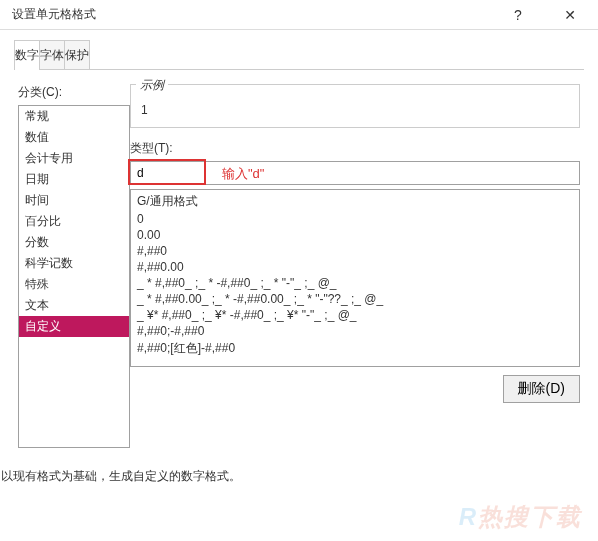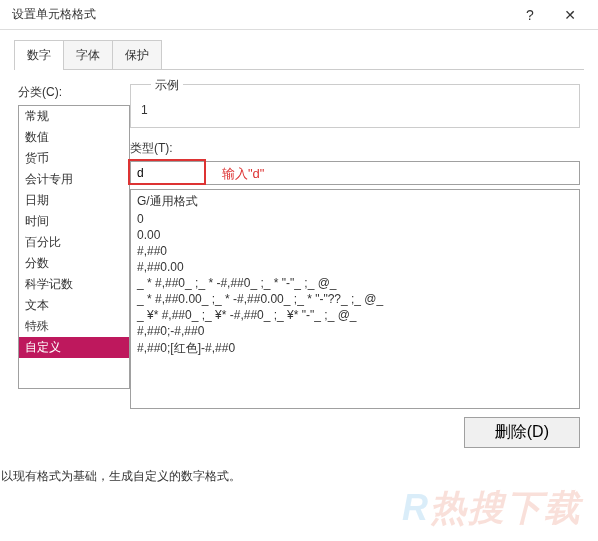--- a/index.html
+++ b/index.html
@@ -1,42 +1,42 @@
 <!DOCTYPE html>
 <html><head>
 <meta charset="utf-8">
 <style>
 * { box-sizing: border-box; margin: 0; padding: 0; }
 body { font-family: "Microsoft YaHei", "SimSun", sans-serif; font-size: 12px; background: #fff; color: #333; width: 598px; height: 541px; overflow: hidden; position: relative; }
-.titlebar { height: 30px; display: flex; align-items: center; padding: 0 8px; border-bottom: 1px solid #ddd; }
+.titlebar { height: 30px; display: flex; align-items: center; padding: 0 8px; border-bottom: 1px solid #ddd; gap: 12px; }
 .titlebar .title { flex: 1; padding-left: 4px; }
 .titlebar .btn { width: 40px; text-align: center; font-size: 14px; cursor: pointer; }
 .tabs { display: flex; padding: 10px 14px 0; }
-.tab { padding: 6px 12px; border: 1px solid #ccc; border-bottom: none; background: #f5f5f5; margin-right: -1px; cursor: pointer; }
+.tab { padding: 6px 0; border: 1px solid #ccc; border-bottom: none; background: #f5f5f5; margin-right: -1px; cursor: pointer; }
 .tab.active { background: #fff; position: relative; z-index: 2; }
 .tab-line { border-bottom: 1px solid #ccc; margin: -1px 14px 0; position: relative; z-index: 1; }
 .content { padding: 14px 18px; display: flex; }
 .left { width: 112px; }
 .label { margin-bottom: 4px; display: block; }
-.category-list { border: 1px solid #a0a0a0; height: 284px; overflow-y: auto; background: #fff; }
+.category-list { border: 1px solid #a0a0a0; height: 343px; overflow-y: auto; background: #fff; }
 .category-list .item { padding: 2px 6px; cursor: pointer; }
 .category-list .item.selected { background: #be185d; color: #fff; }
 .right { flex: 1; }
 .sample-box { border: 1px solid #ccc; padding: 18px 10px 10px; margin-bottom: 12px; position: relative; }
-.sample-box .legend { position: absolute; top: -8px; left: 20px; background: #fff; padding: 0 4px; }
+.sample-box .legend { position: absolute; top: -8px; left: 5px; background: #fff; padding: 0 4px; font-style: italic; }
 .type-input-wrap { position: relative; margin-bottom: 4px; }
 .type-input { width: 100%; padding: 4px 6px; border: 1px solid #a0a0a0; font-family: inherit; font-size: 12px; }
 .red-box { position: absolute; top: -2px; left: -2px; width: 78px; height: 26px; border: 2px solid #d33; pointer-events: none; }
 .hint { position: absolute; top: 4px; left: 92px; color: #d33; font-size: 13px; pointer-events: none; }
-.format-list { border: 1px solid #a0a0a0; height: 220px; overflow-y: scroll; background: #fff; padding: 2px 0; }
+.format-list { border: 1px solid #a0a0a0; height: 178px; overflow-y: scroll; background: #fff; padding: 2px 0; }
 .format-list .fitem { padding: 1px 6px; }
 .delete-row { text-align: right; margin-top: 8px; }
-.delete-btn { padding: 4px 30px; border: 1px solid #a0a0a0; background: #f0f0f0; cursor: pointer; font-family: inherit; font-size: 16px; }
+.delete-btn { padding: 4px 14px; border: 1px solid #a0a0a0; background: #f0f0f0; cursor: pointer; font-family: inherit; font-size: 14px; }
 .footer-text { padding: 0 1px; margin-top: 6px; }
-.watermark { position: absolute; bottom: 8px; right: 16px; font-size: 36px; font-weight: bold; font-style: italic; opacity: 0.18; pointer-events: none; letter-spacing: 2px; }
+.watermark { position: absolute; bottom: 8px; right: 16px; font-size: 24px; font-weight: bold; font-style: italic; opacity: 0.18; pointer-events: none; letter-spacing: 2px; }
 .watermark .r { color: #3aa0e0; }
 .watermark .t { color: #e05a3a; }
 </style>
 </head>
 <body>
 
 <div class="titlebar">
   <span class="title">设置单元格格式</span>
   <span class="btn">?</span>
   <span class="btn">✕</span>
@@ -48,29 +48,28 @@
     <div class="tab">保护</div>
   </div>
 <div class="tab-line"></div>
 
 <div class="content">
   <div class="left">
     <span class="label">分类(C):</span>
     <div class="category-list" id="catlist">
         <div class="item">常规</div>
         <div class="item">数值</div>
-        <div class="item">货币</div>
         <div class="item">会计专用</div>
         <div class="item">日期</div>
         <div class="item">时间</div>
         <div class="item">百分比</div>
         <div class="item">分数</div>
         <div class="item">科学记数</div>
+        <div class="item">特殊</div>
         <div class="item">文本</div>
-        <div class="item">特殊</div>
         <div class="item selected">自定义</div>
       </div>
   </div>
   <div class="right">
     <div class="sample-box">
       <span class="legend">示例</span>
       <div>1</div>
     </div>
     <span class="label">类型(T):</span>
     <div class="type-input-wrap">

